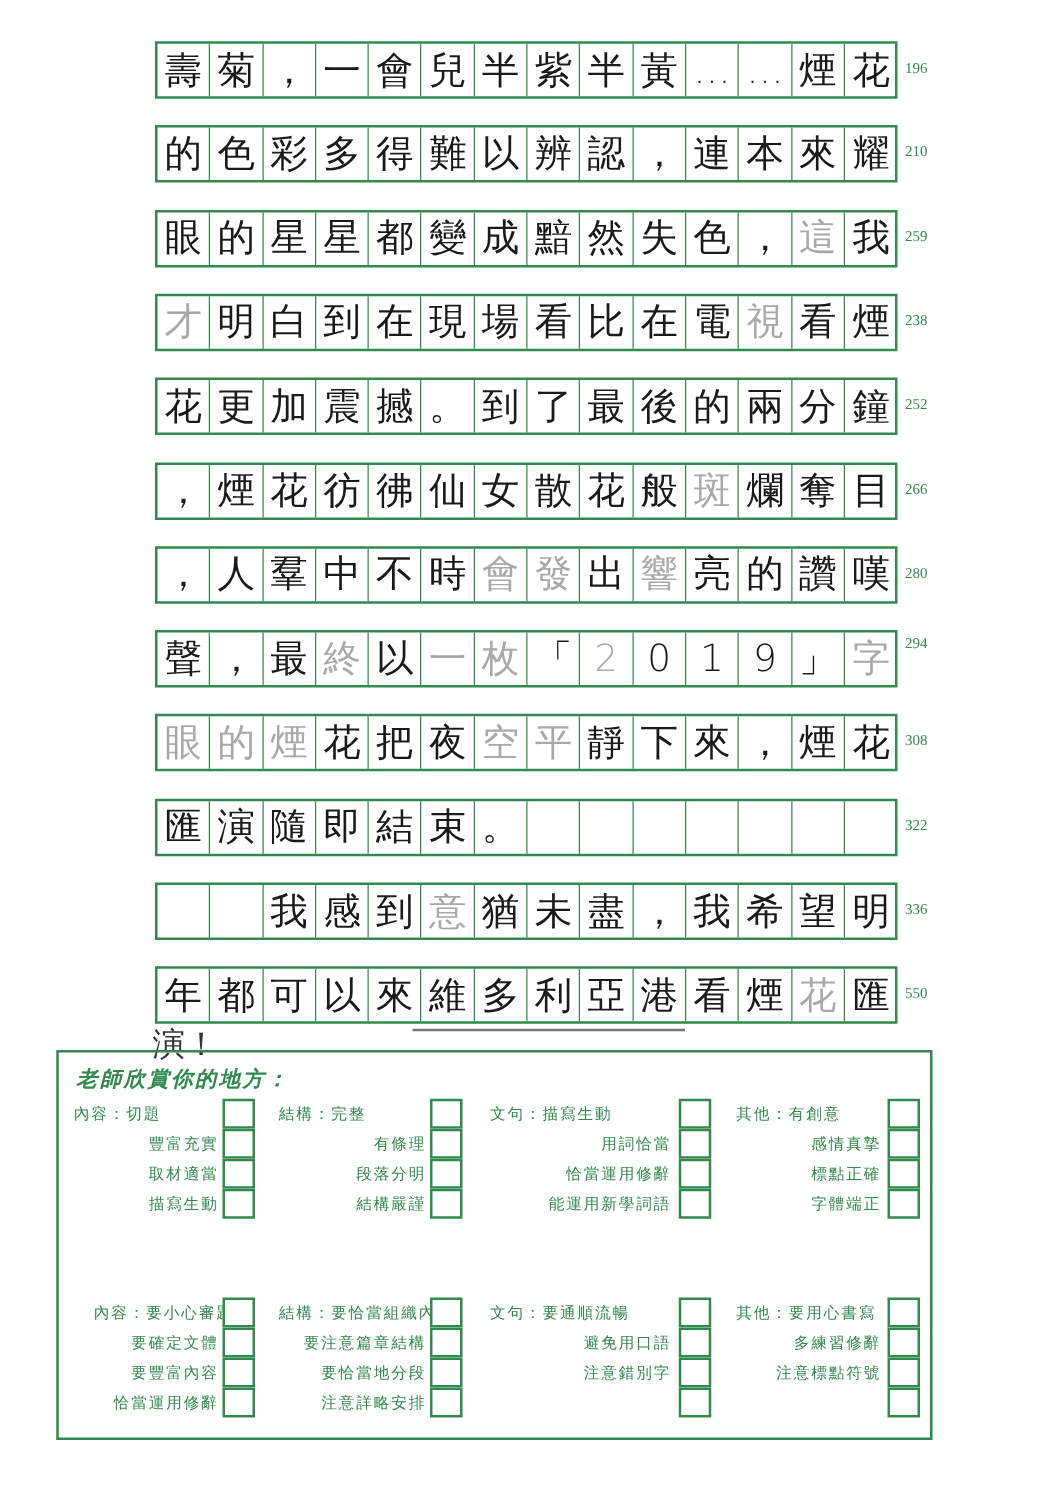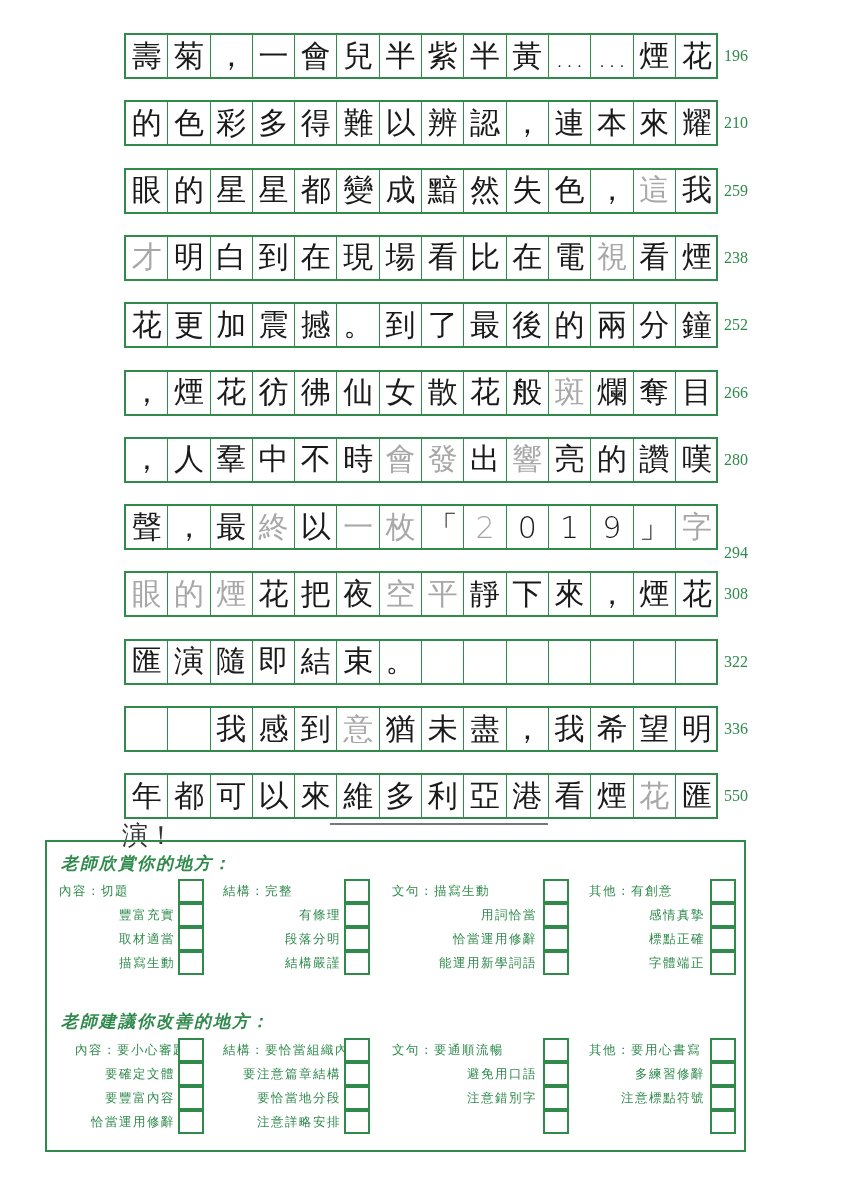--- a/index.html
+++ b/index.html
@@ -4,21 +4,21 @@
 <style>
   html, body { margin:0; padding:0; }
   body { width:849px; height:1200px; background:#ffffff; position:relative; overflow:hidden;
          font-family: "DejaVu Serif", serif; }
   .grid-row { position:absolute; left:124px; display:flex; height:46px; border:2px solid #2f8a4c; box-sizing:border-box; width:594px; }
   .cell { flex:0 0 auto; width:42.3px; height:42px; border-right:1.5px solid #2f8a4c; box-sizing:border-box;
           display:flex; align-items:center; justify-content:center; font-size:30px; color:#1a1a1a;
           font-family: "DejaVu Sans", sans-serif; font-weight:300; }
   .cell:last-child { border-right:none; }
   .cell.faint { color:#a8a8a8; }
-  .row-num { position:absolute; left:724px; font-size:16px; color:#2f8a4c; font-family:"Liberation Serif", serif; }
+  .row-num { position:absolute; left:724px; font-size:12px; color:#2f8a4c; font-family:"Liberation Serif", serif; }
   .underline-mark { position:absolute; left:330px; top:823px; width:218px; height:2px; background:#777; }
   .overflow-text { position:absolute; left:122px; top:818px; font-size:26px; color:#333; font-family:"DejaVu Sans", sans-serif; }
   .fb-box { position:absolute; left:45px; top:840px; width:701px; height:312px; border:2px solid #2f8a4c; box-sizing:border-box; }
   .fb-title { position:absolute; font-size:17px; color:#2f8a4c; font-style:italic; font-weight:bold; letter-spacing:2px; font-family:"DejaVu Serif", serif; }
   .fb-label { position:absolute; font-size:12.5px; color:#2f8a4c; white-space:nowrap; letter-spacing:1.5px; }
   .chk { position:absolute; width:26px; height:24px; border:2px solid #2f8a4c; box-sizing:border-box; background:#fff; }
 </style>
 </head>
 <body>
 
@@ -249,21 +249,20 @@
       <div class="chk" style="left: 496px; top: 109px;"></div>
       <div class="fb-label" style="left: 542px; top: 41px;">其他：有創意</div>
       <div class="chk" style="left: 663px; top: 37px;"></div>
       <div class="fb-label" style="right: 39px; top: 65px;">感情真摯</div>
       <div class="chk" style="left: 663px; top: 61px;"></div>
       <div class="fb-label" style="right: 39px; top: 89px;">標點正確</div>
       <div class="chk" style="left: 663px; top: 85px;"></div>
       <div class="fb-label" style="right: 39px; top: 113px;">字體端正</div>
       <div class="chk" style="left: 663px; top: 109px;"></div>
     </div>
-  <div class="fb-title" style="left:14px; top:168px;">老師建議你改善的地方：</div>
   <div id="improve">
       <div class="fb-label" style="left: 28px; top: 200px;">內容：要小心審題</div>
       <div class="chk" style="left: 131px; top: 196px;"></div>
       <div class="fb-label" style="right: 569px; top: 224px;">要確定文體</div>
       <div class="chk" style="left: 131px; top: 220px;"></div>
       <div class="fb-label" style="right: 569px; top: 248px;">要豐富內容</div>
       <div class="chk" style="left: 131px; top: 244px;"></div>
       <div class="fb-label" style="right: 569px; top: 272px;">恰當運用修辭</div>
       <div class="chk" style="left: 131px; top: 268px;"></div>
       <div class="fb-label" style="left: 176px; top: 200px;">結構：要恰當組織內容</div>
@@ -293,17 +292,17 @@
     </div>
 </div>
 
 <div class="row-num" style="top: 47px;">196</div>
 <div class="row-num" style="top: 114.3px;">210</div>
 <div class="row-num" style="top: 181.6px;">259</div>
 <div class="row-num" style="top: 248.9px;">238</div>
 <div class="row-num" style="top: 316.2px;">252</div>
 <div class="row-num" style="top: 383.5px;">266</div>
 <div class="row-num" style="top: 450.8px;">280</div>
-<div class="row-num" style="top: 544px;">294</div>
+<div class="row-num" style="top: 507px;">294</div>
 <div class="row-num" style="top: 585.4px;">308</div>
 <div class="row-num" style="top: 652.7px;">322</div>
 <div class="row-num" style="top: 720px;">336</div>
 <div class="row-num" style="top: 787.3px;">550</div>
 
 </body></html>

